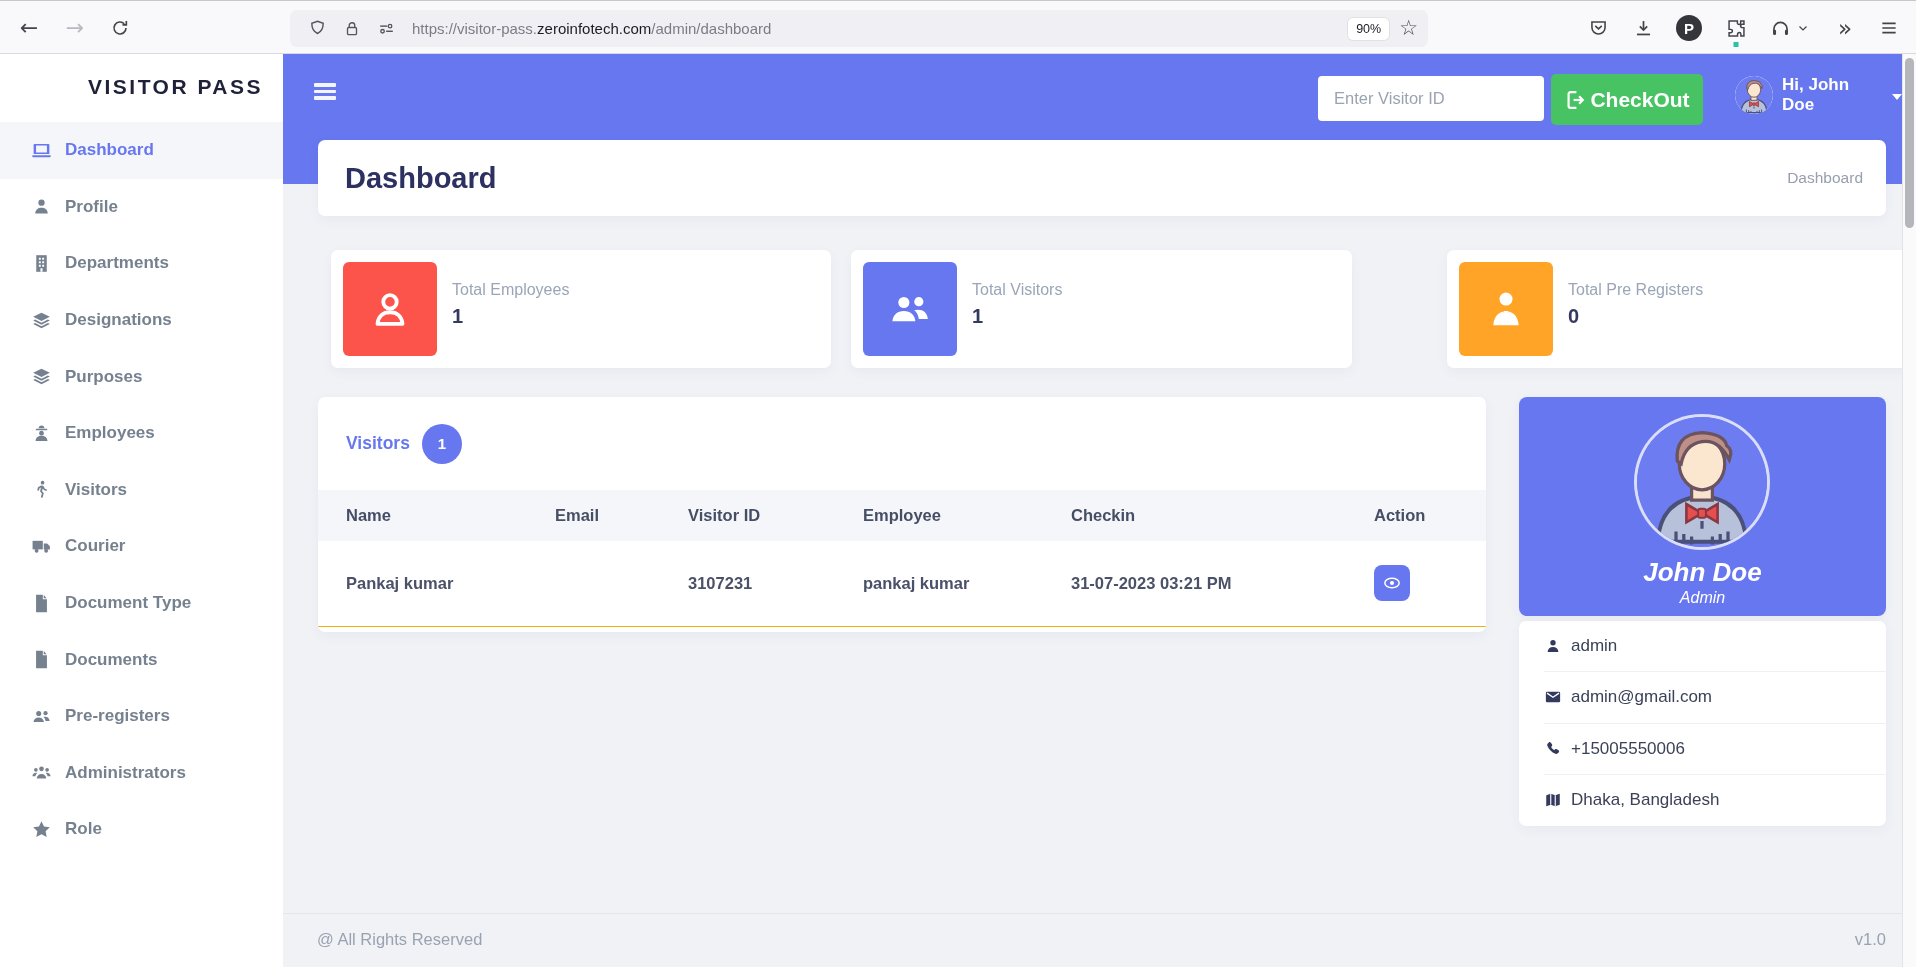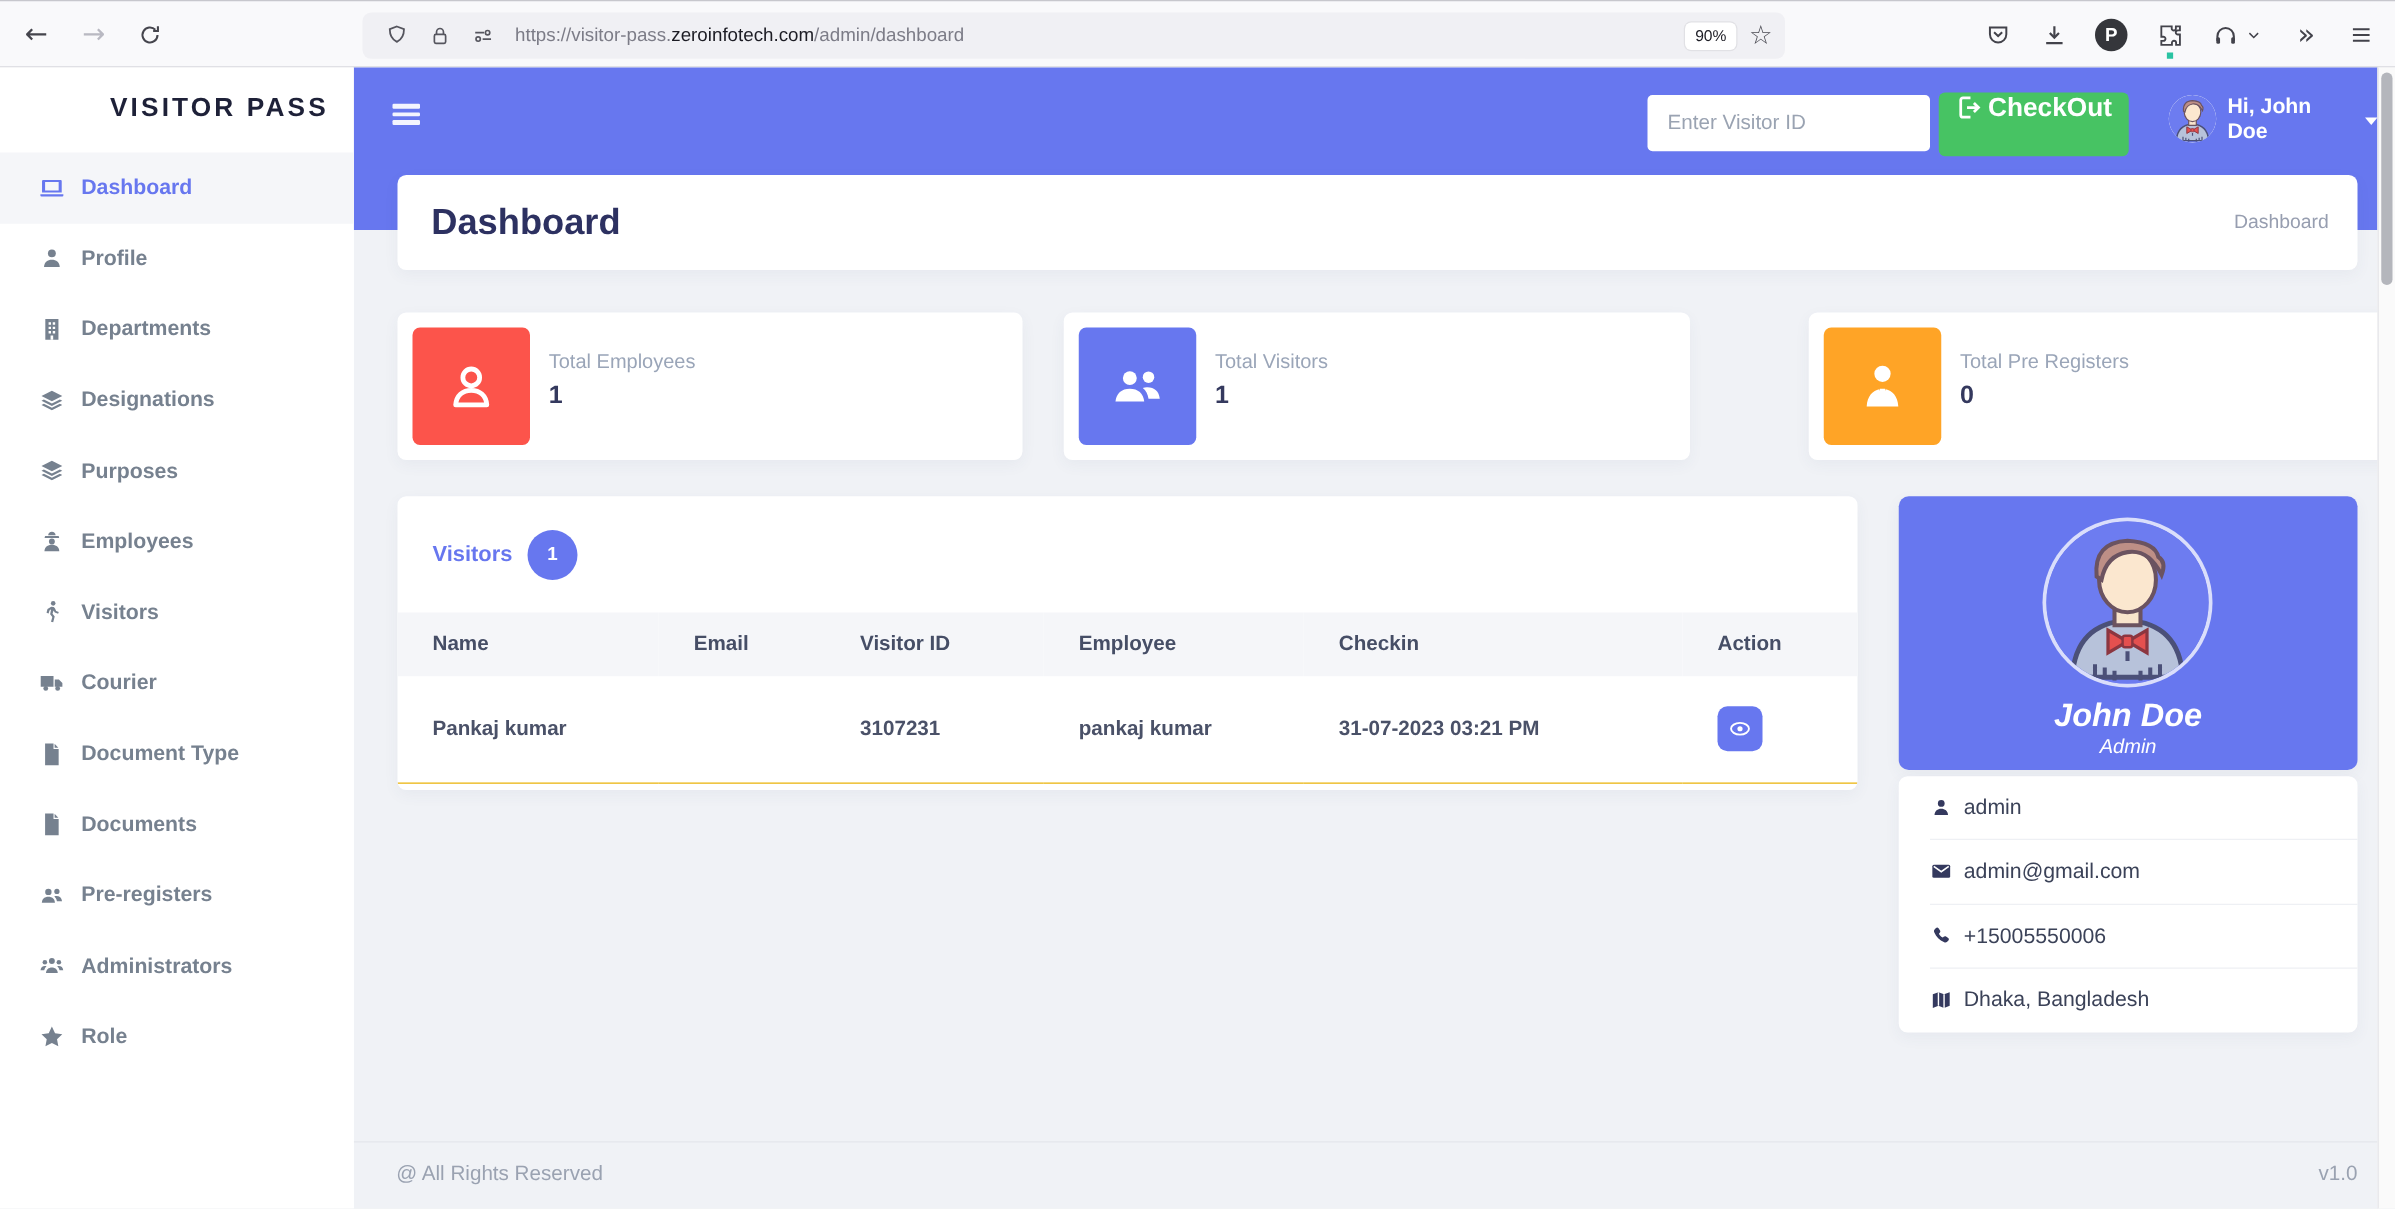--- a/index.html
+++ b/index.html
@@ -45,21 +45,21 @@
   
   .main{position:absolute;left:283px;top:54px;width:1619px;height:913px;background:#f0f2f6;}
   .blueband{position:absolute;left:0;top:0;width:1619px;height:130px;background:var(--primary,#6777ef);}
   .hamburger{position:absolute;left:31px;top:29px;width:22px;height:17px;cursor:pointer;}
   .hamburger span{display:block;height:3.5px;background:#fff;border-radius:1px;margin-bottom:3.2px;opacity:.92;}
   .vid-input{position:absolute;left:1035px;top:22px;width:226px;height:45px;border:none;border-radius:4px;
         padding:0 16px;font-size:16.5px;font-family:inherit;color:#34395e;background:#fff;outline:none;}
   .vid-input::placeholder{color:#9aa3b2;}
   .checkout{position:absolute;left:1268px;top:20px;width:152px;height:51px;border:none;border-radius:5px;
         background:var(--success,#47c363);color:#fff;font-family:inherit;font-size:21px;font-weight:700;
-        display:flex;justify-content:center;gap:4px;cursor:pointer;}
+        display:flex;align-items:center;justify-content:center;gap:4px;cursor:pointer;}
   .nav-avatar{position:absolute;left:1452px;top:22px;width:38px;height:38px;border-radius:50%;overflow:hidden;
         background:#e8ebf5;}
   .nav-user{position:absolute;left:1499px;top:0;height:82px;display:flex;align-items:center;color:#fff;
         font-size:17px;font-weight:600;cursor:pointer;}
   .caret{width:0;height:0;border-left:5.5px solid transparent;border-right:5.5px solid transparent;
         border-top:6px solid #fff;margin-left:9px;margin-top:3px;}
 
   .card{position:absolute;background:#fff;border-radius:7px;box-shadow:0 4px 12px rgba(60,72,120,.05);}
   .header-card{left:35px;top:86px;width:1568px;height:76px;display:flex;align-items:center;
         justify-content:space-between;padding:0 23px 0 27px;}
@@ -434,21 +434,21 @@
       <span>Hi, John Doe</span>
       <span class="caret"></span>
     </div>
 
     <div class="card header-card">
       <div class="page-title">Dashboard</div>
       <div class="breadcrumb">Dashboard</div>
     </div>
 
     <div id="stats-row">
-        <div class="card stat-card" style="left: 35px; width: 500px;">
+        <div class="card stat-card" style="left: 48px; width: 500px;">
           <div class="stat-icon" style="background:#fc544b">
             <svg class="">
               <use href="#i-user-outline"></use>
             </svg>
           </div>
           <div class="stat-label">Total Employees</div>
           <div class="stat-value">1</div>
         </div>
         <div class="card stat-card" style="left: 568px; width: 501px;">
           <div class="stat-icon" style="background:#6777ef">

